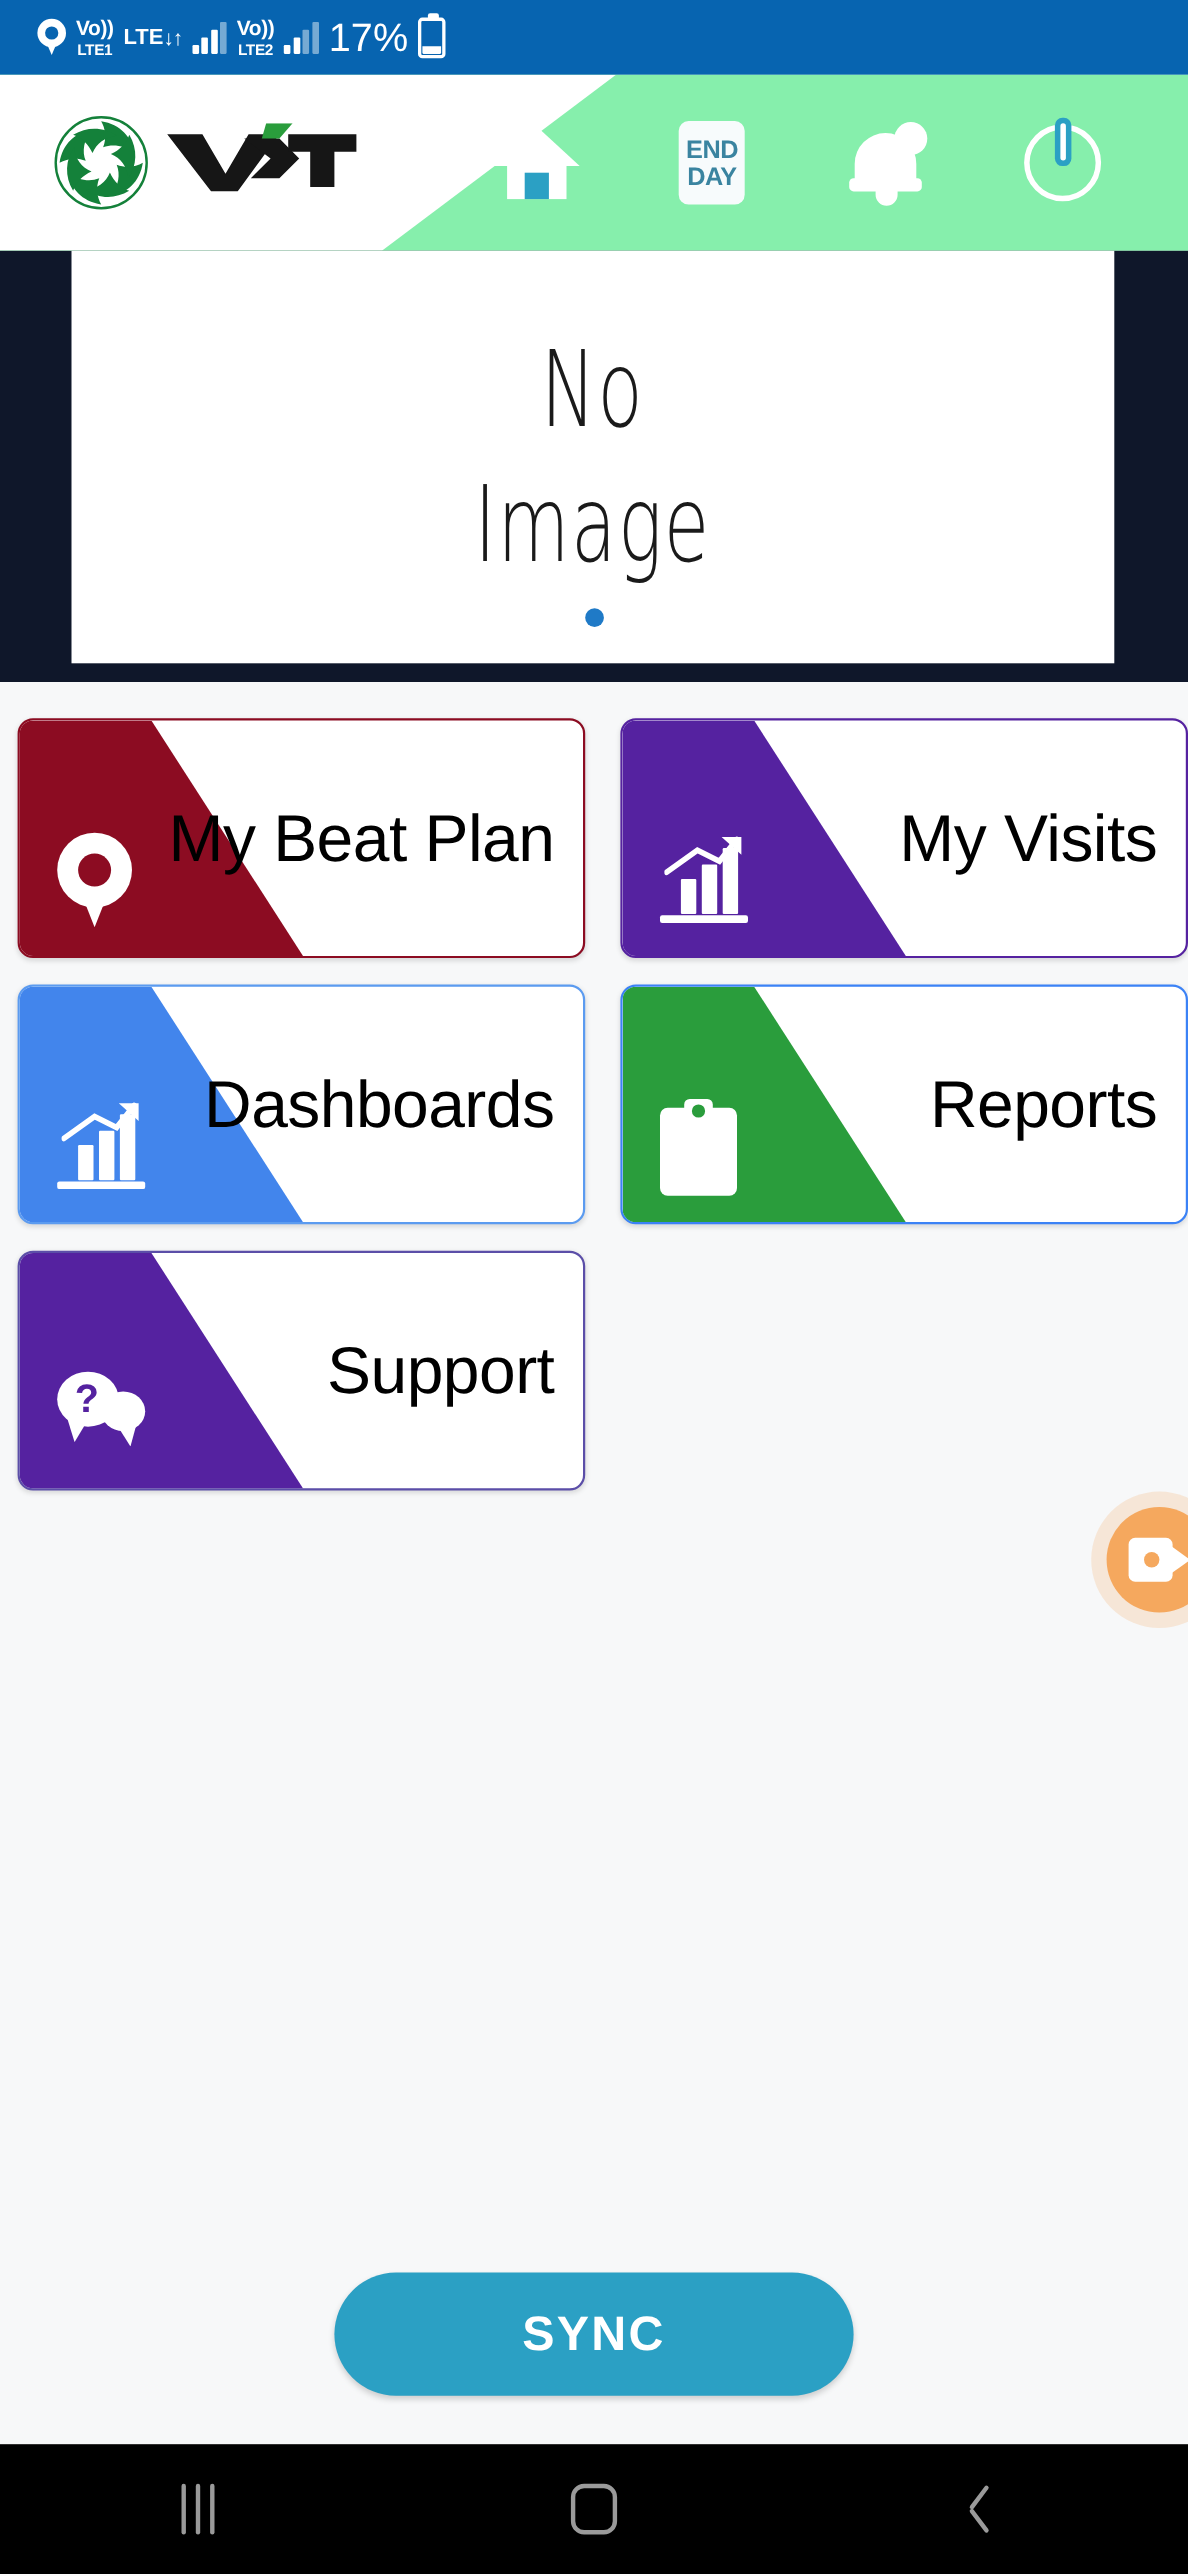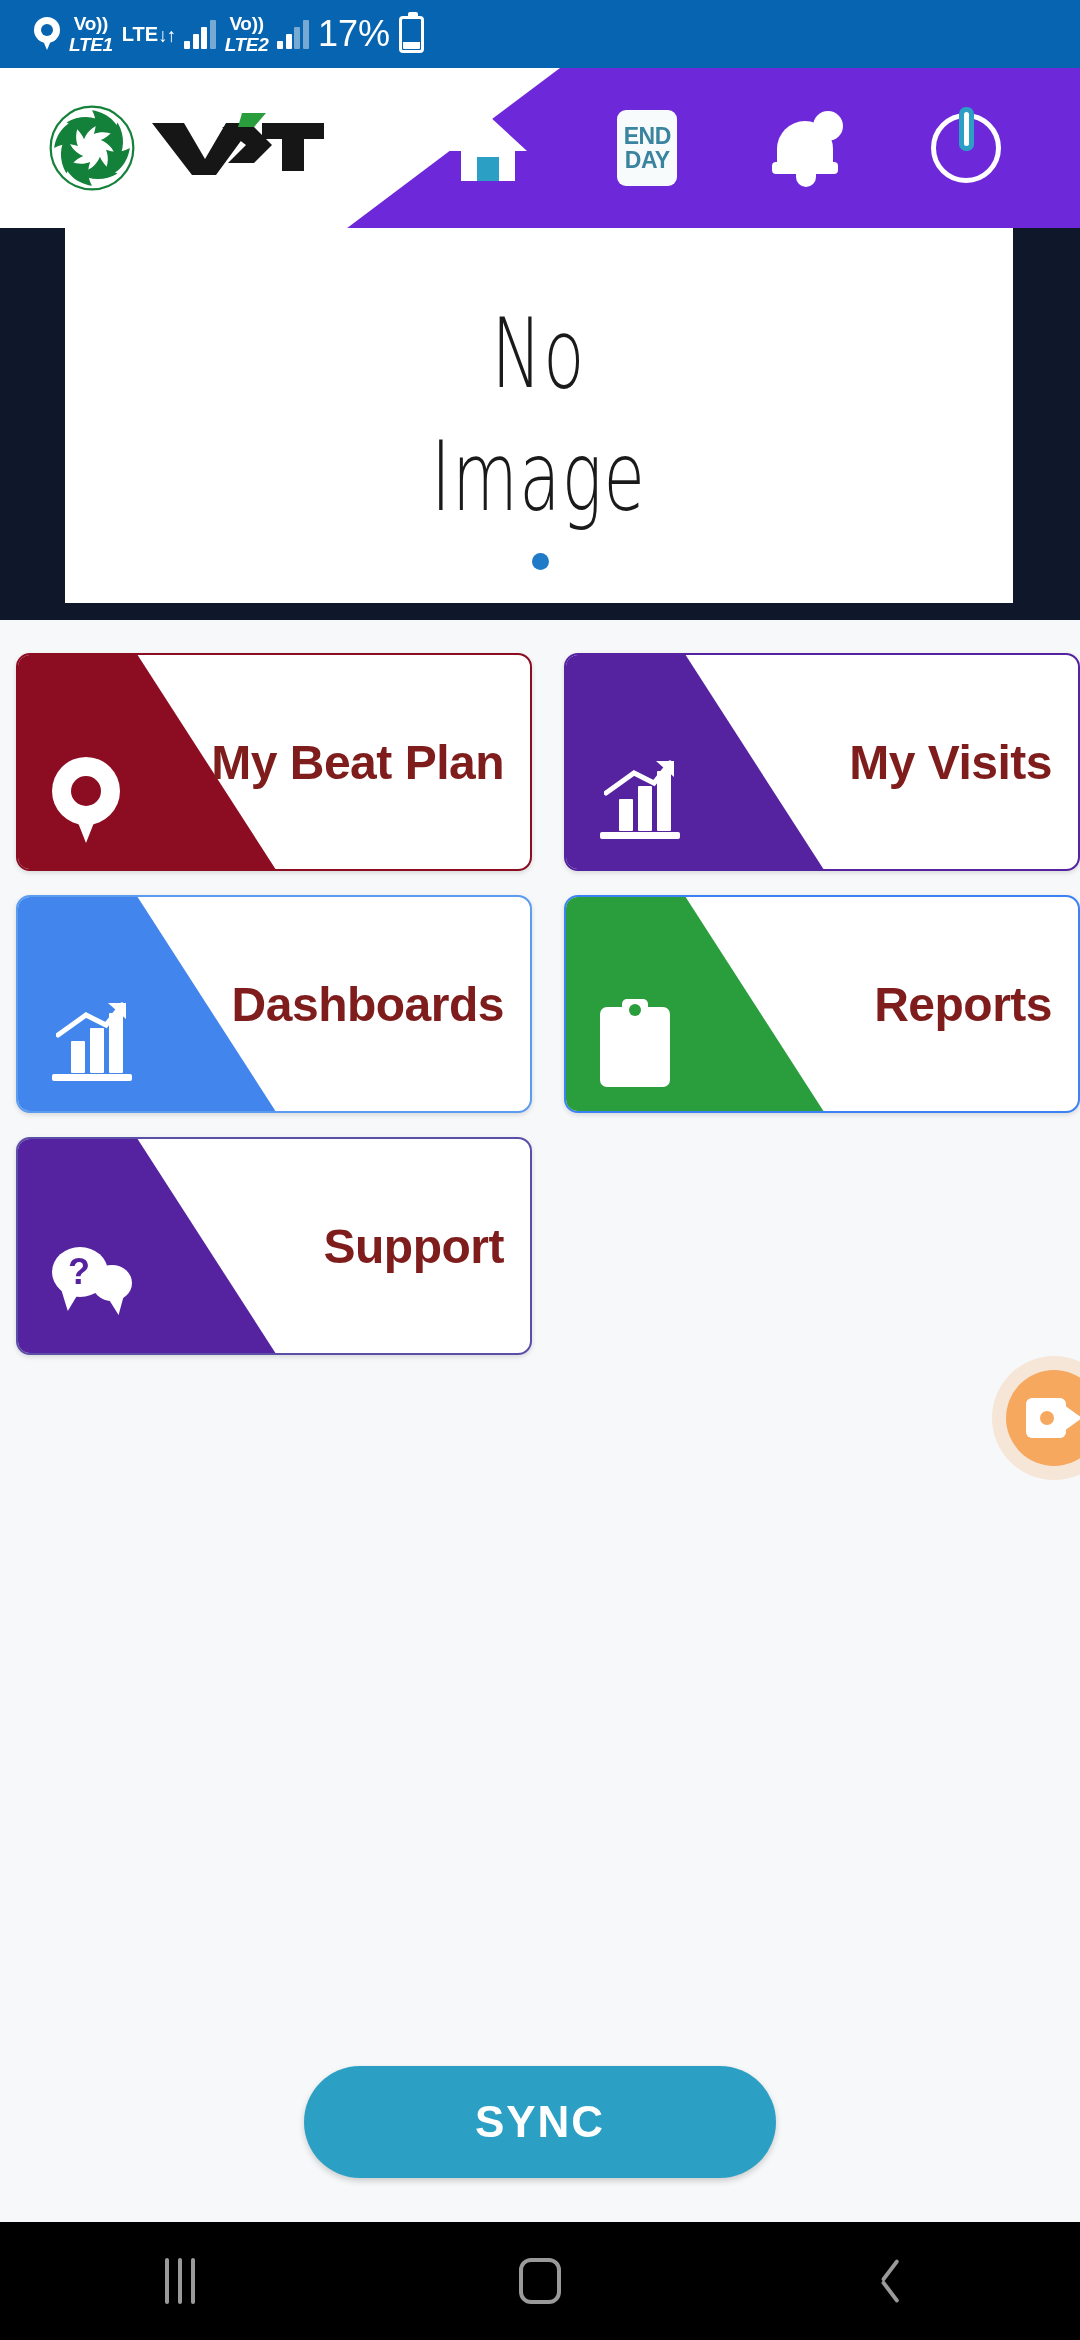--- a/index.html
+++ b/index.html
@@ -41,21 +41,21 @@
   .whitedot{ width:11px;height:11px;border-radius:50%;background:#fff; }
 
   .ic-pin{ width:26px;height:34px; position:relative; }
   .ic-pin .p-top{ position:absolute;top:0;left:0;width:26px;height:26px;border-radius:50%;background:#fff;}
   .ic-pin .p-tip{ position:absolute;top:19px;left:7px;width:0;height:0;
       border-left:6px solid transparent;border-right:6px solid transparent;border-top:14px solid #fff;}
   .ic-pin .p-hole{ position:absolute;top:7px;left:7px;width:12px;height:12px;border-radius:50%;background:#0764b0;}
 
   .volte{ display:flex; flex-direction:column; align-items:center; line-height:1; font-weight:bold; }
   .volte .l1{ font-size:19px; letter-spacing:-.3px; }
-  .volte .l2{ font-size:19px; letter-spacing:-.3px; margin-top:2px;font-style:italic;}
+  .volte .l2{ font-size:14px; letter-spacing:-.3px; margin-top:2px;}
   .lteblk{ display:flex;flex-direction:row;align-items:center;line-height:1;font-weight:bold;}
   .lteblk .l1{ font-size:20px; }
   .lteblk .l2{ font-size:19px; margin-top:2px; letter-spacing:-1px;}
 
   .bars{ display:flex; align-items:flex-end; gap:2.5px; height:30px; }
   .bars i{ display:block; width:6px; background:#fff; border-radius:1px; }
   .bars i:nth-child(1){ height:8px;}
   .bars i:nth-child(2){ height:15px;}
   .bars i:nth-child(3){ height:22px;}
   .bars i:nth-child(4){ height:29px;}
@@ -64,21 +64,21 @@
   .bars.dim2 i:nth-child(4){ opacity:.45; }
 
   .sb-batt-text{ font-size:36px; letter-spacing:0px; }
   .ic-batt{ width:25px;height:37px;border:3px solid #fff;border-radius:4px;position:relative;}
   .ic-batt:before{content:"";position:absolute;top:-7px;left:6px;width:10px;height:5px;background:#fff;border-radius:2px 2px 0 0;}
   .ic-batt .fill{position:absolute;bottom:1px;left:1px;right:1px;height:20%;background:#fff;border-radius:0 0 1px 1px;}
 
   
   .appbar{
     position:absolute; top:68px; left:0; width:1080px; height:160px;
-    background:#6d28d9; overflow:hidden;
+    background:#86efac; overflow:hidden;
   }
   .appbar-white{
     position:absolute; left:0; top:0; height:160px; width:560px;
     background:#ffffff;
     clip-path:polygon(0 0, 100% 0, 62% 100%, 0 100%);
   }
   .logo-wrap{
     position:absolute; left:48px; top:36px;
     display:flex; align-items:center; gap:14px;
   }
@@ -147,21 +147,21 @@
     overflow:hidden; cursor:pointer;
     box-shadow:0 2px 5px rgba(0,0,0,.13);
     flex:none;
   }
   .tile .wedge{
     position:absolute; left:0; top:0; width:260px; height:218px;
     clip-path:polygon(0 0, 46% 0, 100% 100%, 0 100%);
   }
   .tile .t-label{
     position:absolute; right:26px; top:50%; transform:translateY(-50%);
-    font-size:48px; color:#7f1d1d; letter-spacing:-.5px; white-space:nowrap;font-weight:bold;
+    font-size:60px; color:#000000; letter-spacing:-.5px; white-space:nowrap;
   }
   .tile .t-icon{
     position:absolute; left:34px; bottom:26px; width:80px; height:86px;
     z-index:2;
   }
 
   
   .ti-pin{ position:relative; width:68px;height:86px;}
   .ti-pin .c{position:absolute;top:0;left:0;width:68px;height:68px;border-radius:50%;background:#fff;}
   .ti-pin .t{position:absolute;top:48px;left:19px;width:0;height:0;

